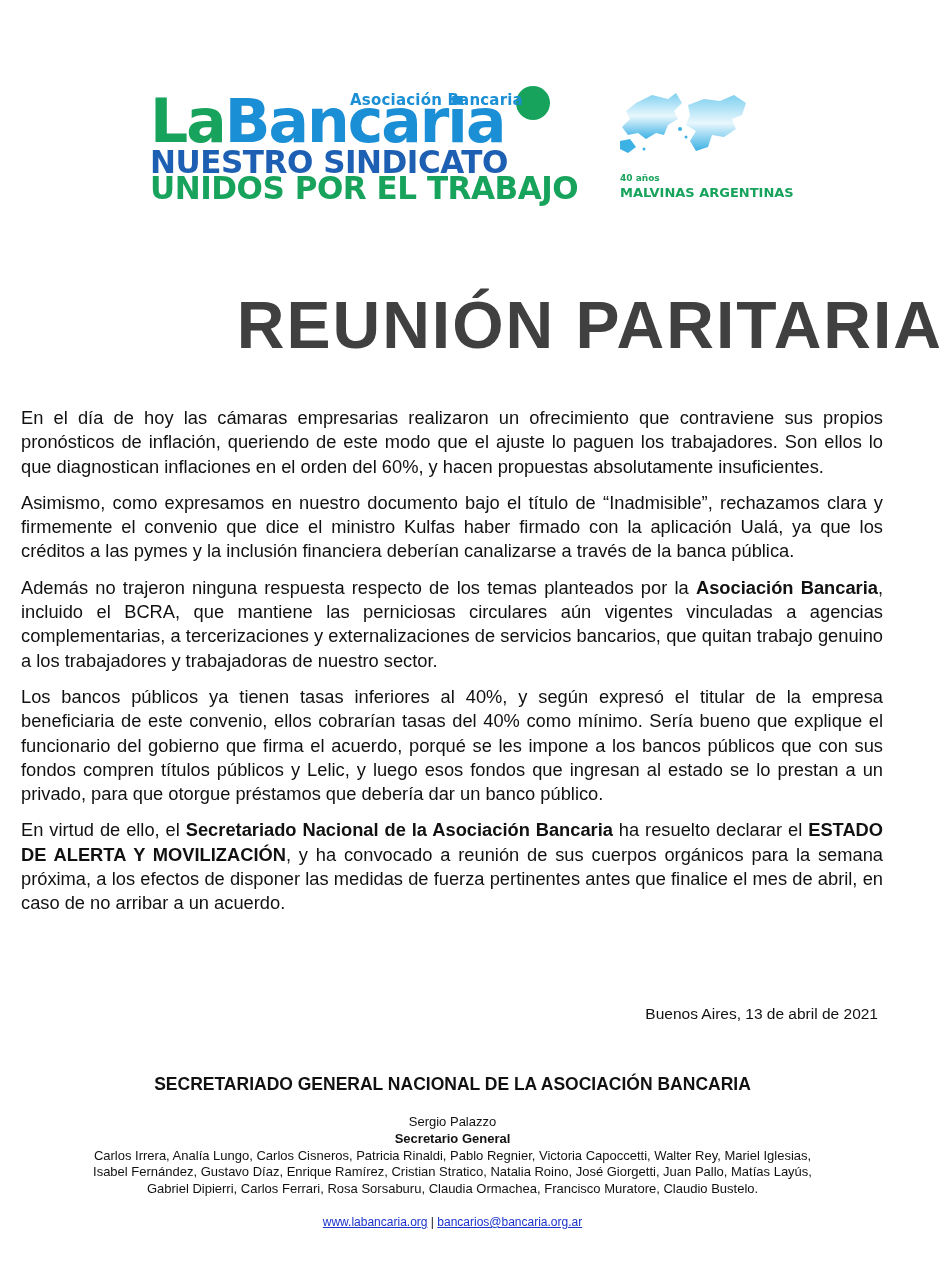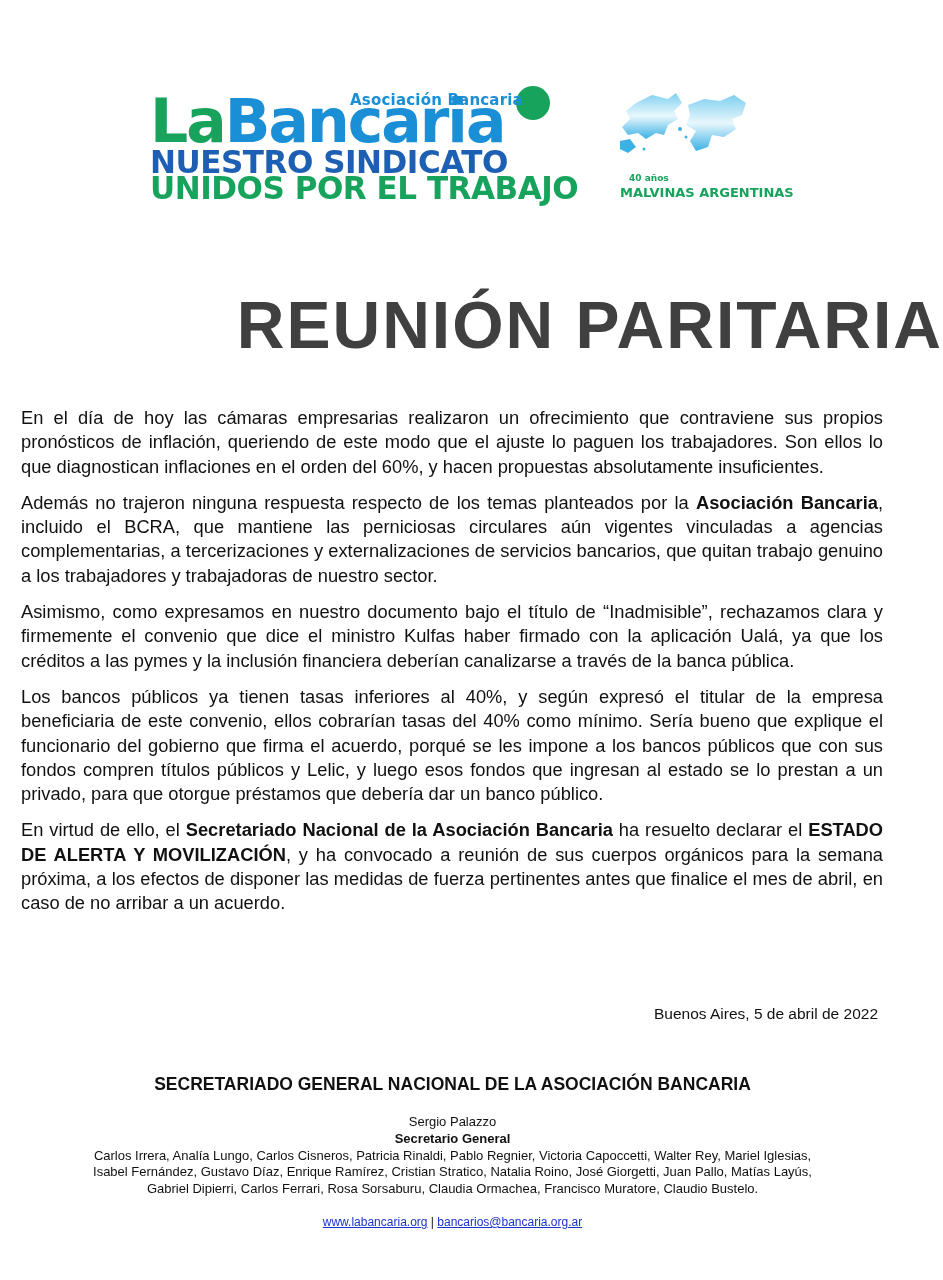--- a/index.html
+++ b/index.html
@@ -105,21 +105,20 @@
       height: 80px;
     }
     .malvinas-years {
       position: absolute;
       left: 8px;
       top: 88px;
       font-family: "DejaVu Sans", sans-serif;
       font-weight: bold;
       font-size: 9px;
       color: #17a35c;
-      margin-left: 9px;
     }
     .malvinas-label {
       position: absolute;
       left: 8px;
       top: 100px;
       font-family: "DejaVu Sans", sans-serif;
       font-weight: bold;
       font-size: 13px;
       color: #17a35c;
       white-space: nowrap;
@@ -232,27 +231,27 @@
       <circle cx="28" cy="60" r="1.5" fill="#3cb1e4"></circle>
     </svg>
     <div class="malvinas-years">40 años</div>
     <div class="malvinas-label">MALVINAS ARGENTINAS</div>
   </div>
 
   <div class="title">REUNIÓN PARITARIA</div>
 
   <div class="body-text">
     <p>En el día de hoy las cámaras empresarias realizaron un ofrecimiento que contraviene sus propios pronósticos de inflación, queriendo de este modo que el ajuste lo paguen los trabajadores. Son ellos lo que diagnostican inflaciones en el orden del 60%, y hacen propuestas absolutamente insuficientes.</p>
+    <p>Asimismo, como expresamos en nuestro documento bajo el título de “Inadmisible”, rechazamos clara y firmemente el convenio que dice el ministro Kulfas haber firmado con la aplicación Ualá, ya que los créditos a las pymes y la inclusión financiera deberían canalizarse a través de la banca pública.</p>
     <p><span>Además no trajeron ninguna respuesta respecto de los temas planteados por la </span><b>Asociación Bancaria</b><span>, incluido el BCRA, que mantiene las perniciosas circulares aún vigentes vinculadas a agencias complementarias, a tercerizaciones y externalizaciones de servicios bancarios, que quitan trabajo genuino a los trabajadores y trabajadoras de nuestro sector.</span></p>
-    <p>Asimismo, como expresamos en nuestro documento bajo el título de “Inadmisible”, rechazamos clara y firmemente el convenio que dice el ministro Kulfas haber firmado con la aplicación Ualá, ya que los créditos a las pymes y la inclusión financiera deberían canalizarse a través de la banca pública.</p>
     <p>Los bancos públicos ya tienen tasas inferiores al 40%, y según expresó el titular de la empresa beneficiaria de este convenio, ellos cobrarían tasas del 40% como mínimo. Sería bueno que explique el funcionario del gobierno que firma el acuerdo, porqué se les impone a los bancos públicos que con sus fondos compren títulos públicos y Lelic, y luego esos fondos que ingresan al estado se lo prestan a un privado, para que otorgue préstamos que debería dar un banco público.</p>
     <p><span>En virtud de ello, el </span><b>Secretariado Nacional de la Asociación Bancaria</b><span> ha resuelto declarar el </span><b>ESTADO DE ALERTA Y MOVILIZACIÓN</b><span>, y ha convocado a reunión de sus cuerpos orgánicos para la semana próxima, a los efectos de disponer las medidas de fuerza pertinentes antes que finalice el mes de abril, en caso de no arribar a un acuerdo.</span></p>
   </div>
 
-  <div class="place-date">Buenos Aires, 5 de abril de 2022</div>
+  <div class="place-date">Buenos Aires, 13 de abril de 2021</div>
 
   <div class="sign-title">SECRETARIADO GENERAL NACIONAL DE LA ASOCIACIÓN BANCARIA</div>
   <div class="signature">
     <div>Sergio Palazzo</div>
     <div class="role">Secretario General</div>
     <div>Carlos Irrera, Analía Lungo, Carlos Cisneros, Patricia Rinaldi, Pablo Regnier, Victoria Capoccetti, Walter Rey, Mariel Iglesias,</div>
     <div>Isabel Fernández, Gustavo Díaz, Enrique Ramírez, Cristian Stratico, Natalia Roino, José Giorgetti, Juan Pallo, Matías Layús,</div>
     <div>Gabriel Dipierri, Carlos Ferrari, Rosa Sorsaburu, Claudia Ormachea, Francisco Muratore, Claudio Bustelo.</div>
   </div>
 

